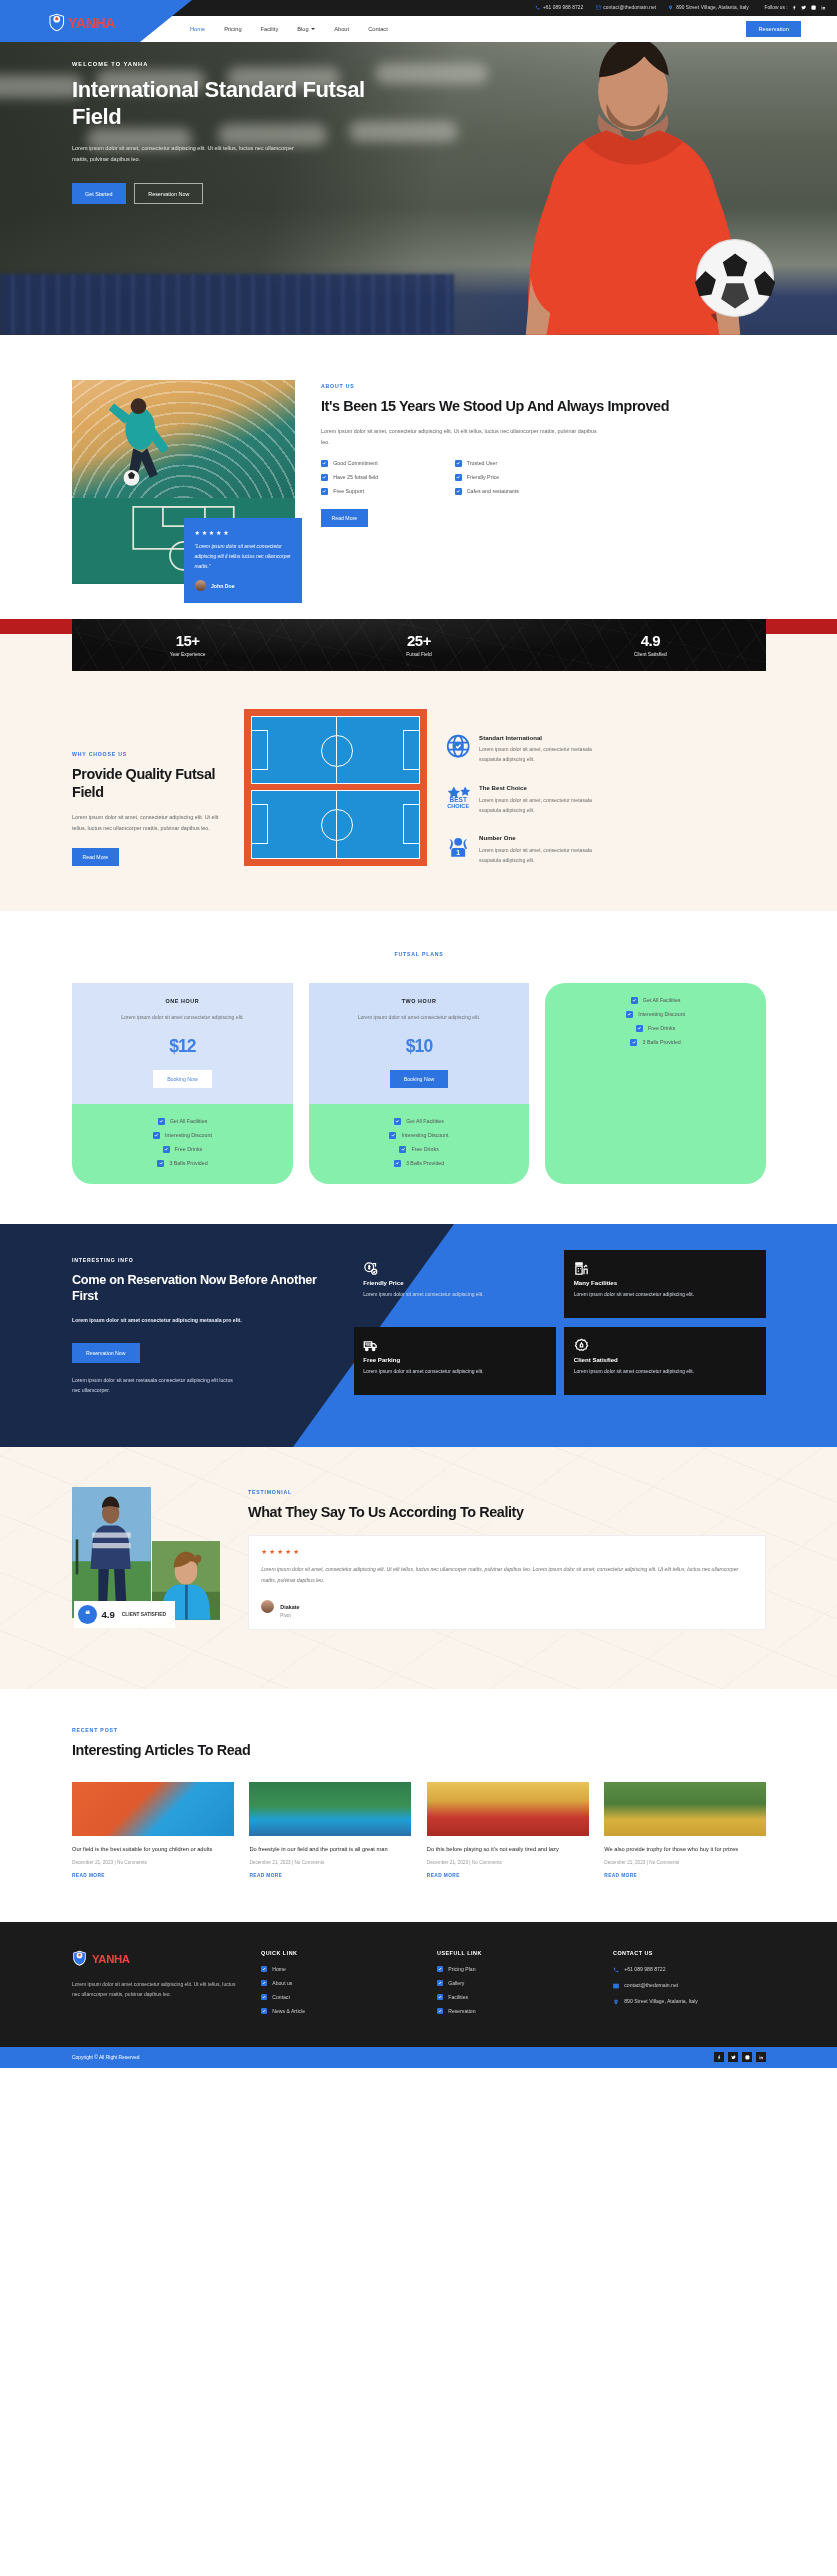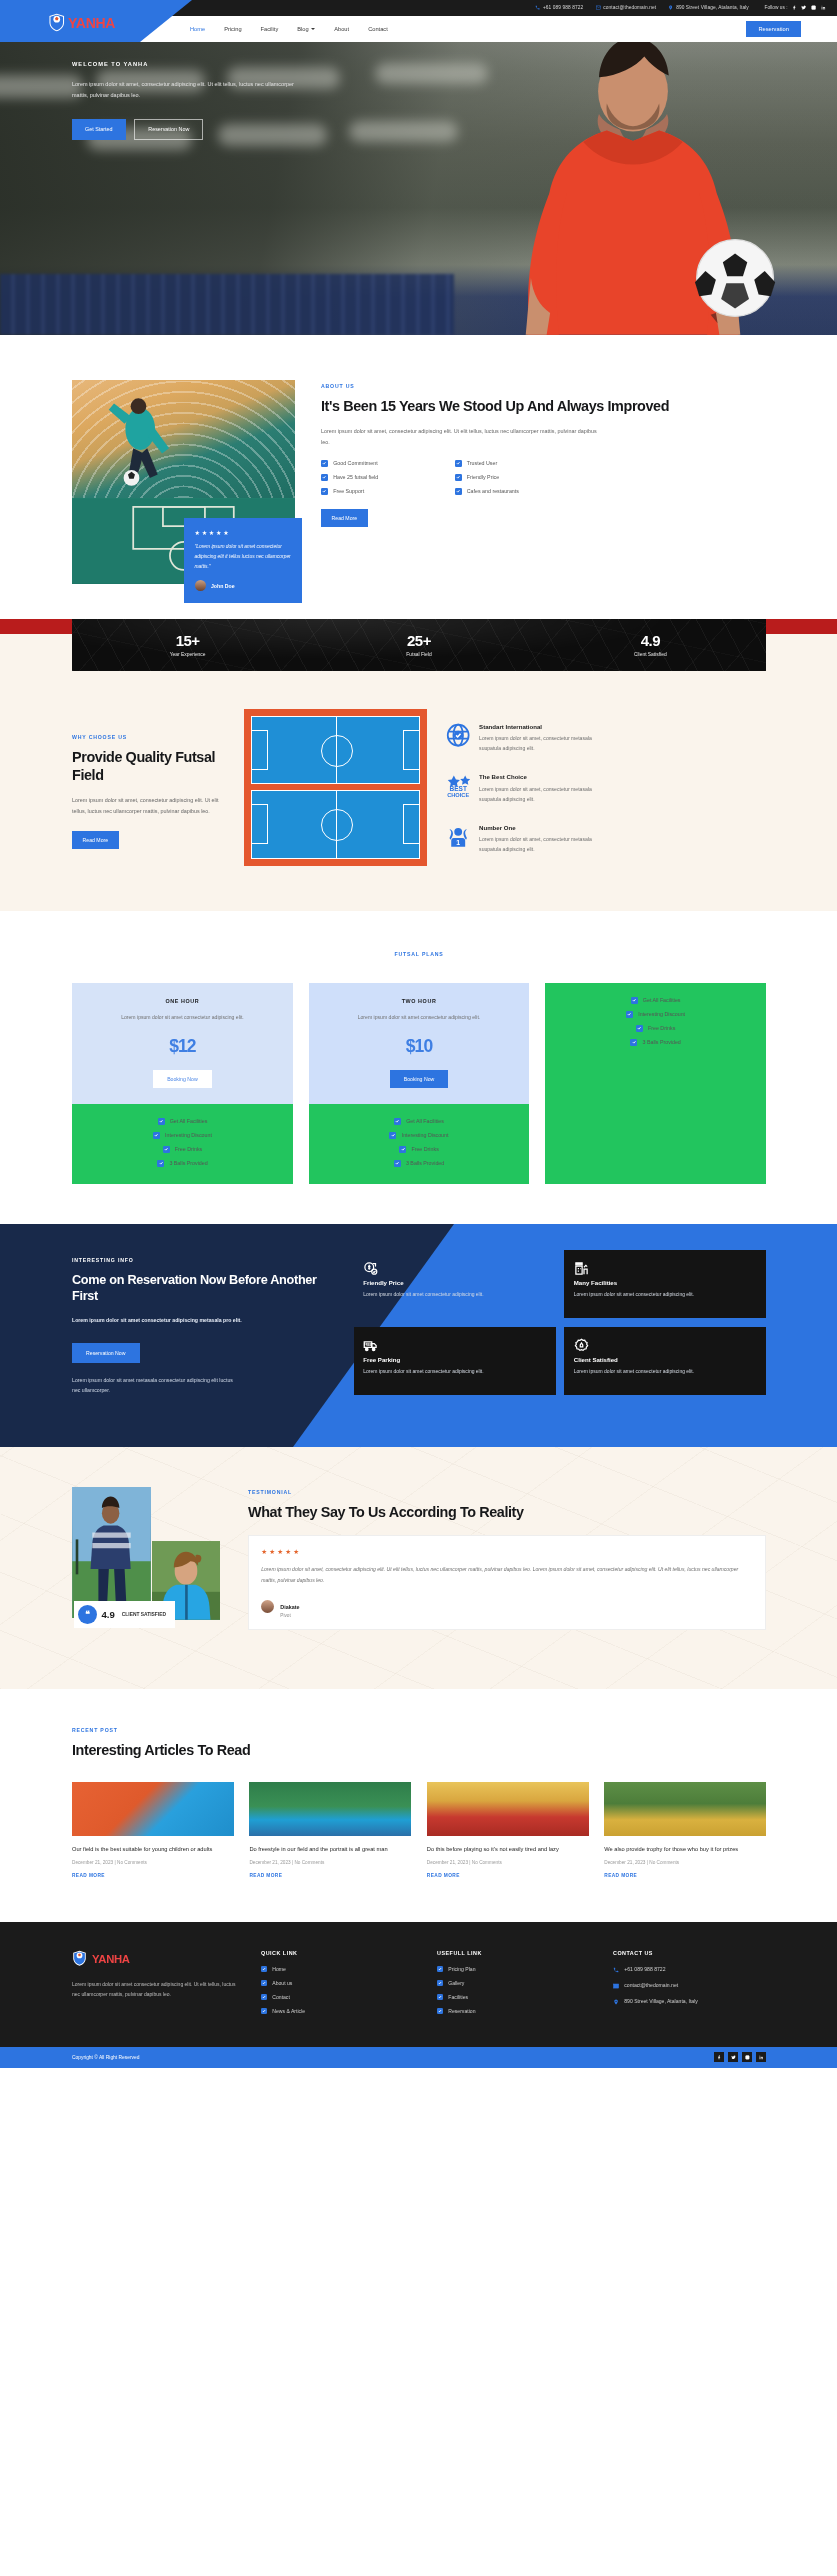--- a/index.html
+++ b/index.html
@@ -93,21 +93,21 @@
       repeating-linear-gradient(62deg, rgba(255,255,255,.09) 0 0.9px, transparent 0.9px 23px),
       repeating-linear-gradient(-48deg, rgba(255,255,255,.07) 0 0.9px, transparent 0.9px 30px),
       repeating-linear-gradient(12deg, rgba(255,255,255,.05) 0 0.9px, transparent 0.9px 38px),
       radial-gradient(ellipse at 38% 0%, rgba(255,255,255,.18), transparent 55%);
   }
   .stat { flex:1; position:relative; z-index:2; display:flex; flex-direction:column; align-items:center; justify-content:center; }
   .stat-num { font-size:15px; font-weight:bold; color:#fff; letter-spacing:-0.5px; }
   .stat-lbl { font-size:4.9px; color:#e9e9e9; margin-top:2.6px; }
 
   
-  .why { background:#faf4ec; padding:38px 72px 45px; display:flex; gap:19px; align-items:center; }
+  .why { background:#faf4ec; padding:38px 72px 45px; display:flex; gap:19px; align-items:flex-end; }
   .why-left { width:153px; padding-top:8.7px; }
   .why-mid { width:183px; }
   .court { width:183px; height:157px; background:#e4572e; padding:7px; display:flex; flex-direction:column; gap:6.1px; }
   .court-half { flex:1; background:#1f8fd6; border:1.4px solid #fff; position:relative; }
   .court-half:before { content:""; position:absolute; left:50%; top:0; width:1.4px; height:100%; background:#fff; }
   .court-half:after { content:""; position:absolute; left:50%; top:50%; width:30px; height:30px; margin:-15px 0 0 -15px; border:1.4px solid #fff; border-radius:50%; }
   .goalbox { position:absolute; top:50%; width:15.7px; height:40px; margin-top:-20px; border:1.4px solid #fff; }
   .goalbox.l { left:0; border-left:none; }
   .goalbox.r { right:0; border-right:none; }
   .why-right { flex:1; display:flex; flex-direction:column; gap:19px; padding-top:3.5px; }
@@ -115,21 +115,21 @@
   .feat-ic { width:24.4px; height:24.4px; flex:none; color:#2d74e0; }
   .feat-ic svg { width:24.4px; height:24.4px; }
   .feat-t { font-size:6.1px; font-weight:bold; color:#1a1a1a; margin-bottom:4.4px; }
   .feat-d { font-size:5.1px; line-height:1.95; color:#6d6d6d; max-width:113px; }
 
   
   .pricing { background:#fff; padding:40px 0 40px; text-align:center; }
   .pricing .eyebrow { text-align:center; }
   .pricing .sec-title { text-align:center; }
   .price-grid { display:flex; gap:15.7px; justify-content:center; margin-top:26px; padding:0 72px; }
-  .pcard { flex:1; background:#22c55e; }
+  .pcard { flex:1; background:#86efac;border-radius:20px; }
   .pcard-top { background:#d6e3f8; padding:15.7px 14px 15.7px; }
   .pcard.featured .pcard-top { background:#cfdffa; }
   .p-name { font-size:5.4px; font-weight:bold; letter-spacing:0.6px; color:#17181a; }
   .p-desc { margin-top:8.7px; font-size:5.1px; line-height:1.85; color:#707070; }
   .p-price { margin-top:14px; font-size:17.5px; font-weight:bold; color:#3f7fe3; letter-spacing:-0.9px; }
   .p-btn { margin-top:12.2px; display:inline-block; background:#fff; color:#4b86e6; font-size:5.2px; padding:6.1px 14px; border:none; cursor:pointer; }
   .p-btn.solid { background:#2d74e0; color:#fff; }
   .p-list { padding:14px 14px 17.5px; display:flex; flex-direction:column; gap:7px; align-items:center; }
   .p-list .chk { justify-content:center; }
 
@@ -328,20 +328,21 @@
         <circle cx="352" cy="300" r="44" fill="none" stroke="#dcdcdc" stroke-width="1.5"></circle>
         <path d="M352 272l14 10-5 16h-18l-5-16z" fill="#1c1c1c"></path>
         <path d="M318 292l12 10-5 17-14 2-5-16z" fill="#1c1c1c"></path>
         <path d="M386 292l-12 10 5 17 14 2 5-16z" fill="#1c1c1c"></path>
         <path d="M336 324l16 11 16-11-6-18h-20z" fill="#1c1c1c" opacity=".85"></path>
         <path d="M330 340l-6 2 8 10z" fill="#1c1c1c" opacity=".5"></path>
       </svg>
     </div>
     <div class="hero-inner">
       <div class="hero-eyebrow">WELCOME TO YANHA</div>
+      <h1 class="hero-title">International Standard Futsal Field</h1>
       <p class="hero-desc">Lorem ipsum dolor sit amet, consectetur adipiscing elit. Ut elit tellus, luctus nec ullamcorper mattis, pulvinar dapibus leo.</p>
       <div class="hero-btns">
         <button class="btn-blue">Get Started</button>
         <button class="btn-ghost">Reservation Now</button>
       </div>
     </div>
   </section>
 
   <section class="about">
     <div class="about-left">

